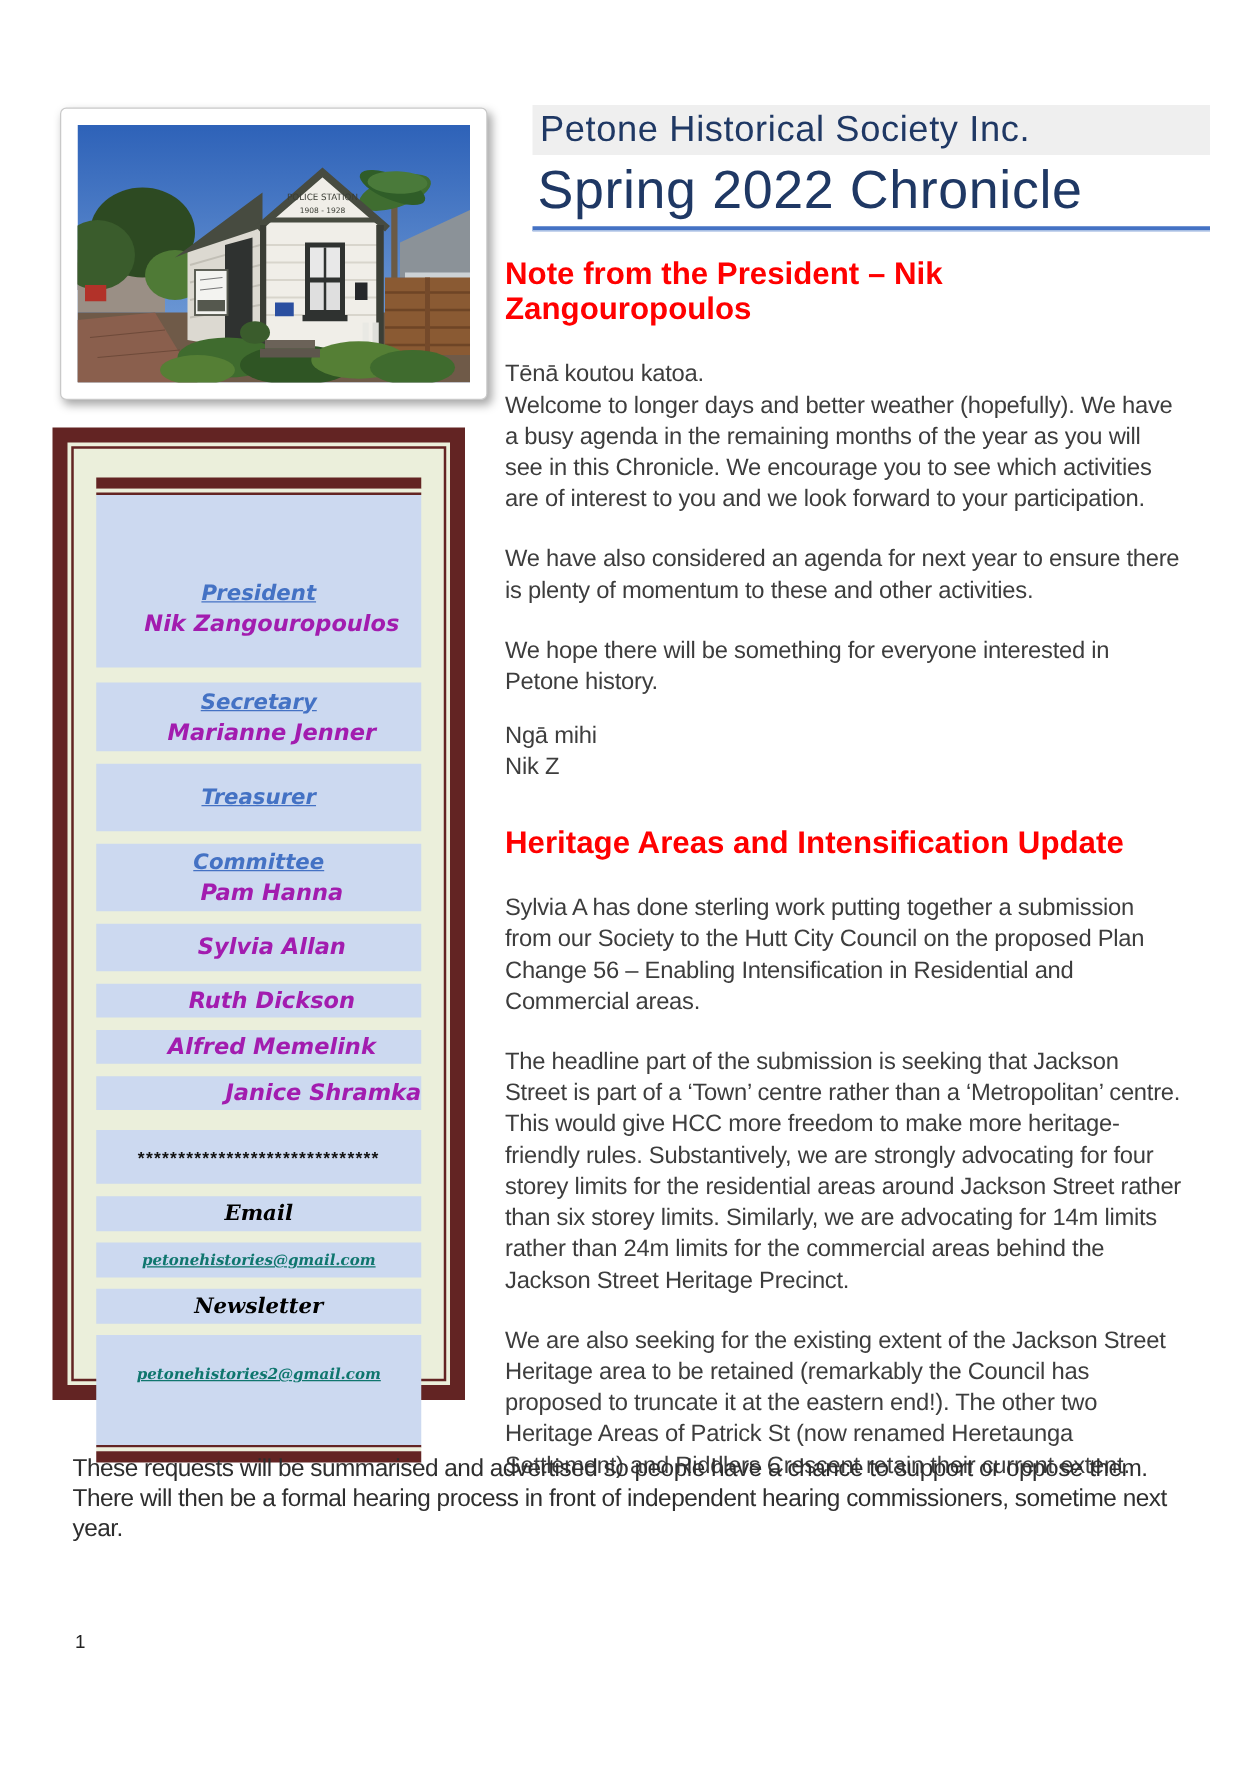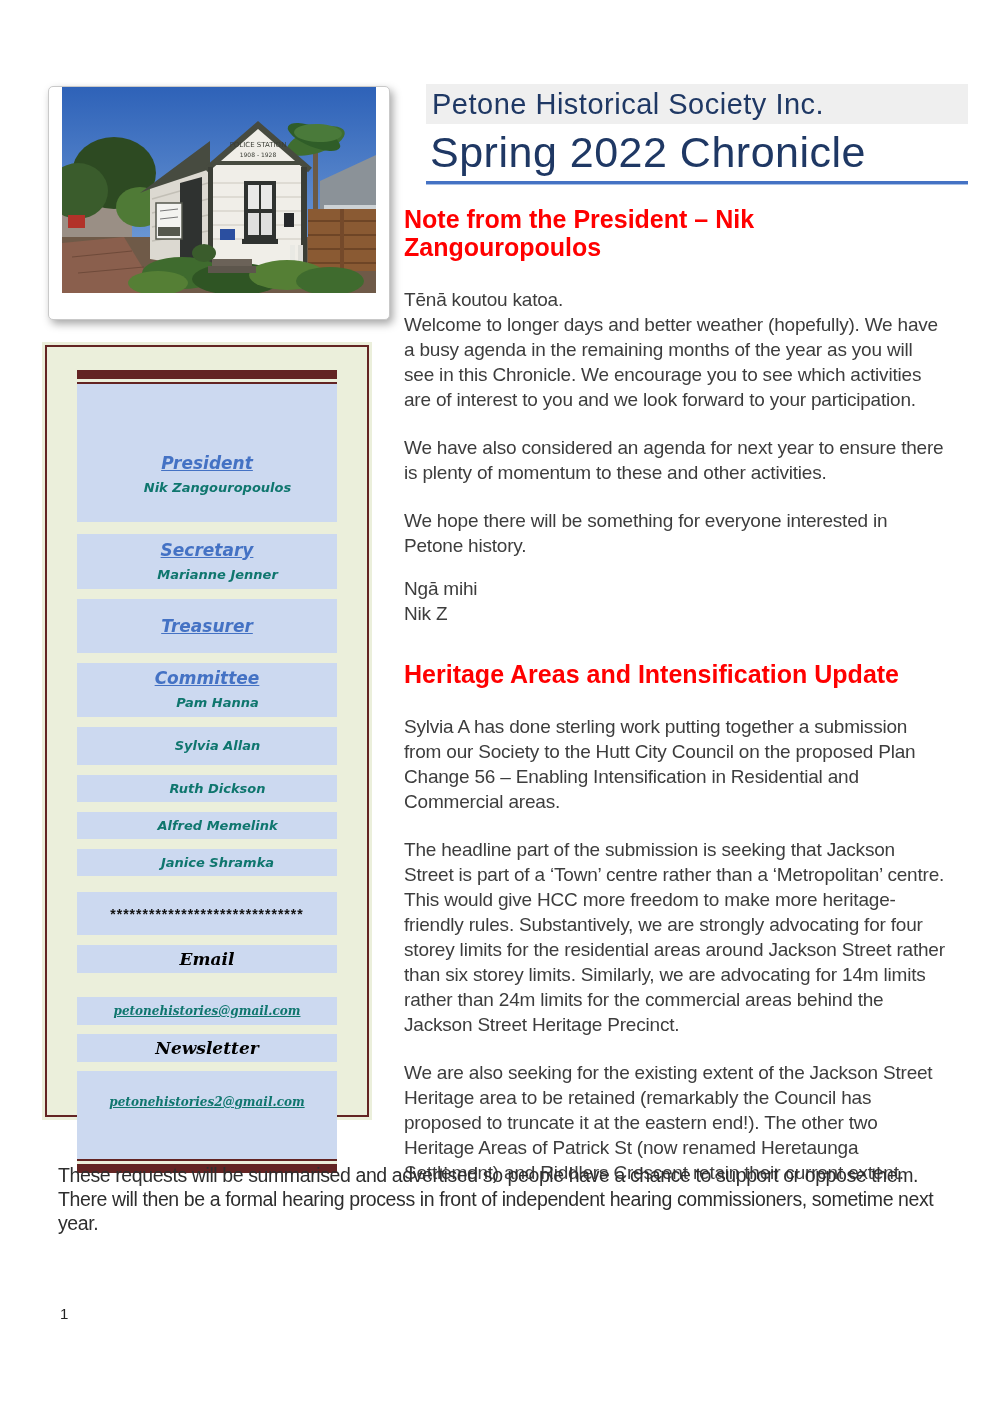--- a/index.html
+++ b/index.html
@@ -5,21 +5,21 @@
   html,body{margin:0;padding:0;}
   body{
     width:1000px;height:1414px;position:relative;background:#ffffff;
     font-family:"Liberation Sans",sans-serif;overflow:hidden;
   }
   
   .photo-frame{
     position:absolute;left:48px;top:86px;width:340px;height:232px;
     background:#fff;border:1px solid #c9c9c9;border-radius:5px;
     box-shadow:3px 4px 8px rgba(0,0,0,.35);
-    display:flex;align-items:flex-start;justify-content:center;
+    display:flex;align-items:center;justify-content:center;
   }
   .photo-frame svg{display:block;}
   
   .masthead{position:absolute;left:426px;top:84px;width:542px;}
   .masthead .band{
     background:#efefef;height:40px;line-height:40px;padding-left:6px;
     font-size:29px;letter-spacing:.5px;color:#1f3864;
   }
   .masthead .issue{
     font-size:43px;letter-spacing:.5px;color:#1f3864;margin-top:2px;line-height:52px;padding-left:4px;
@@ -32,42 +32,42 @@
   }
   .article-2 h2{margin-top:34px;}
   .right-col p{
     font-size:19px;line-height:25px;color:#3d3d3d;margin:0 0 23px 0;
     white-space:pre-line;letter-spacing:-0.2px;
   }
   .right-col p.tight{margin-bottom:18px;}
   
   .sidebar{
     position:absolute;left:42px;top:342px;width:330px;height:778px;
-    background:#632423;padding:0;box-sizing:border-box;
+    background:#632423;padding:12px;box-sizing:border-box;
   }
   .sidebar-mid{background:#ebefdb;height:100%;padding:3px;box-sizing:border-box;}
   .sidebar-inner{
     border:2px solid #632423;background:#ebefdb;height:100%;box-sizing:border-box;
     display:flex;justify-content:center;
   }
   .panel{width:260px;margin-top:23px;}
   .bar{height:9px;background:#632423;}
   .bar-line{height:3px;background:#ebefdb;}
   .bar-line2{height:2px;background:#632423;}
   .bluebox{
     background:#ccd9f0;text-align:center;
     display:flex;flex-direction:column;justify-content:center;
   }
   .role-title{
     font-family:"DejaVu Sans",sans-serif;font-weight:bold;font-style:italic;
     font-size:17px;color:#4472c4;text-decoration:underline;line-height:26px;
   }
   .person{
     font-family:"DejaVu Sans",sans-serif;font-weight:bold;font-style:italic;
-    font-size:13px;color:#0f766e;line-height:24px;margin-left:21px;
+    font-size:18px;color:#a21caf;line-height:24px;margin-left:21px;
   }
   .stars{font-size:14px;font-weight:bold;letter-spacing:1px;color:#111;}
   .serif-label{
     font-family:"DejaVu Serif",serif;font-weight:bold;font-style:italic;
     font-size:17px;color:#000;
   }
   .mail-link{
     font-family:"DejaVu Serif",serif;font-weight:bold;font-style:italic;
     font-size:12px;color:#0f766e;text-decoration:underline;
   }
@@ -230,29 +230,29 @@
 
         <div class="bluebox" style="height:38px;margin-bottom:10px;">
           <div class="person">Sylvia Allan</div>
         </div>
         <div class="bluebox" style="height:27px;margin-bottom:10px;">
           <div class="person">Ruth Dickson</div>
         </div>
         <div class="bluebox" style="height:27px;margin-bottom:10px;">
           <div class="person">Alfred Memelink</div>
         </div>
-        <div class="bluebox" style="height:27px;margin-bottom:16px;">
+        <div class="bluebox" style="height:27px;margin-bottom:16px;align-items:flex-end;">
           <div class="person">Janice Shramka</div>
         </div>
 
         <div class="bluebox" style="height:43px;margin-bottom:10px;">
           <div class="stars">******************************</div>
         </div>
 
-        <div class="bluebox" style="height:28px;margin-bottom:24px;">
+        <div class="bluebox" style="height:28px;margin-bottom:9px;">
           <div class="serif-label">Email</div>
         </div>
         <div class="bluebox" style="height:28px;margin-bottom:9px;">
           <a class="mail-link">petonehistories@gmail.com</a>
         </div>
         <div class="bluebox" style="height:28px;margin-bottom:9px;">
           <div class="serif-label">Newsletter</div>
         </div>
         <div class="bluebox" style="height:62px;padding-bottom:26px;">
           <a class="mail-link">petonehistories2@gmail.com</a>

